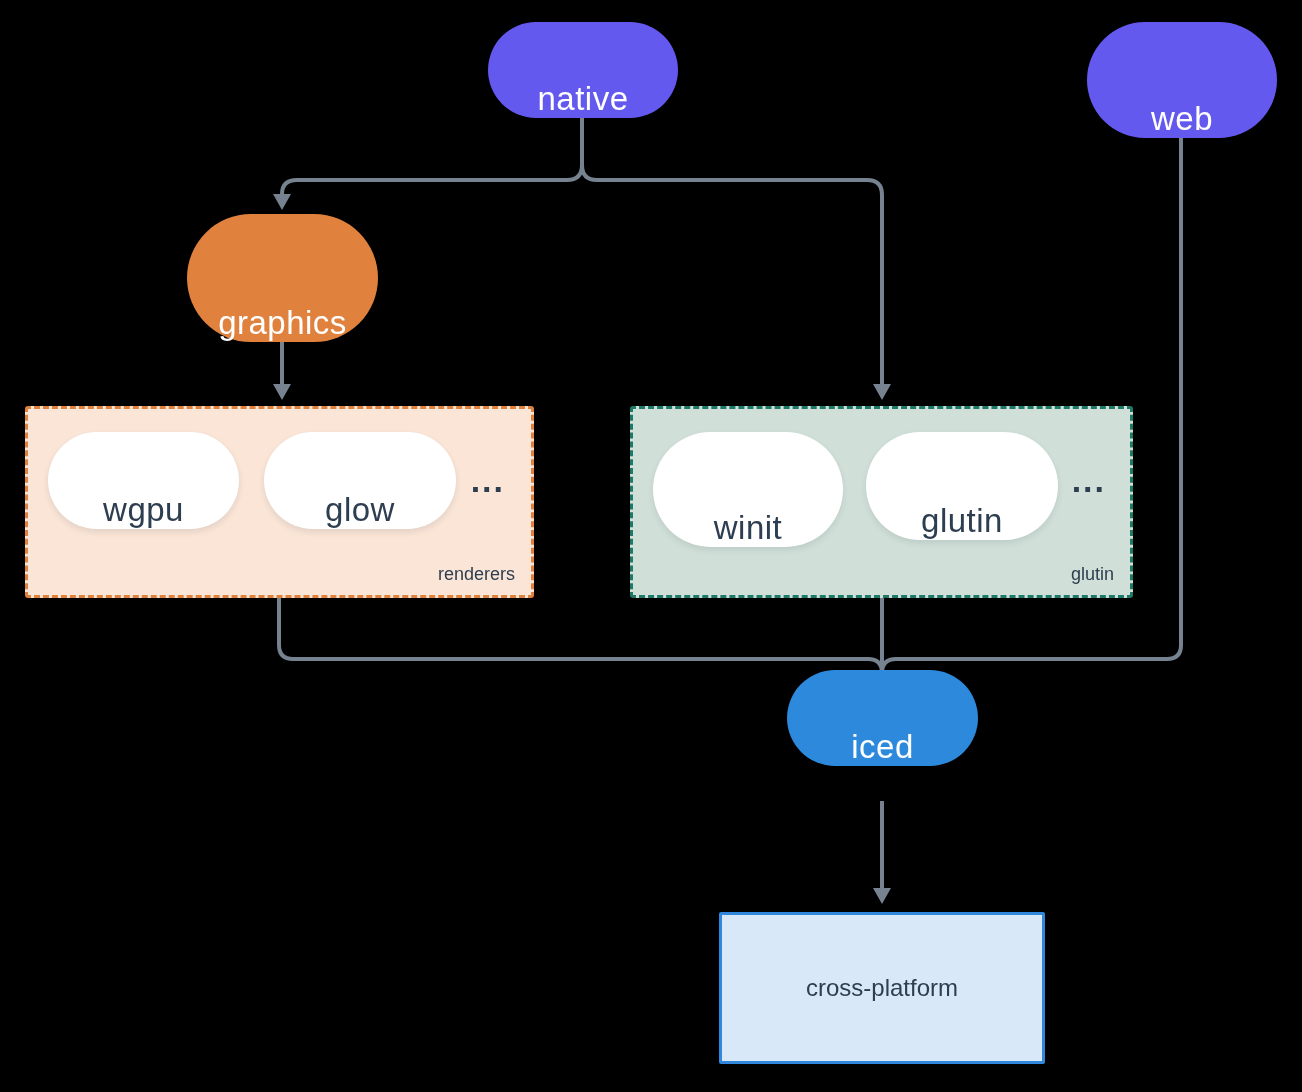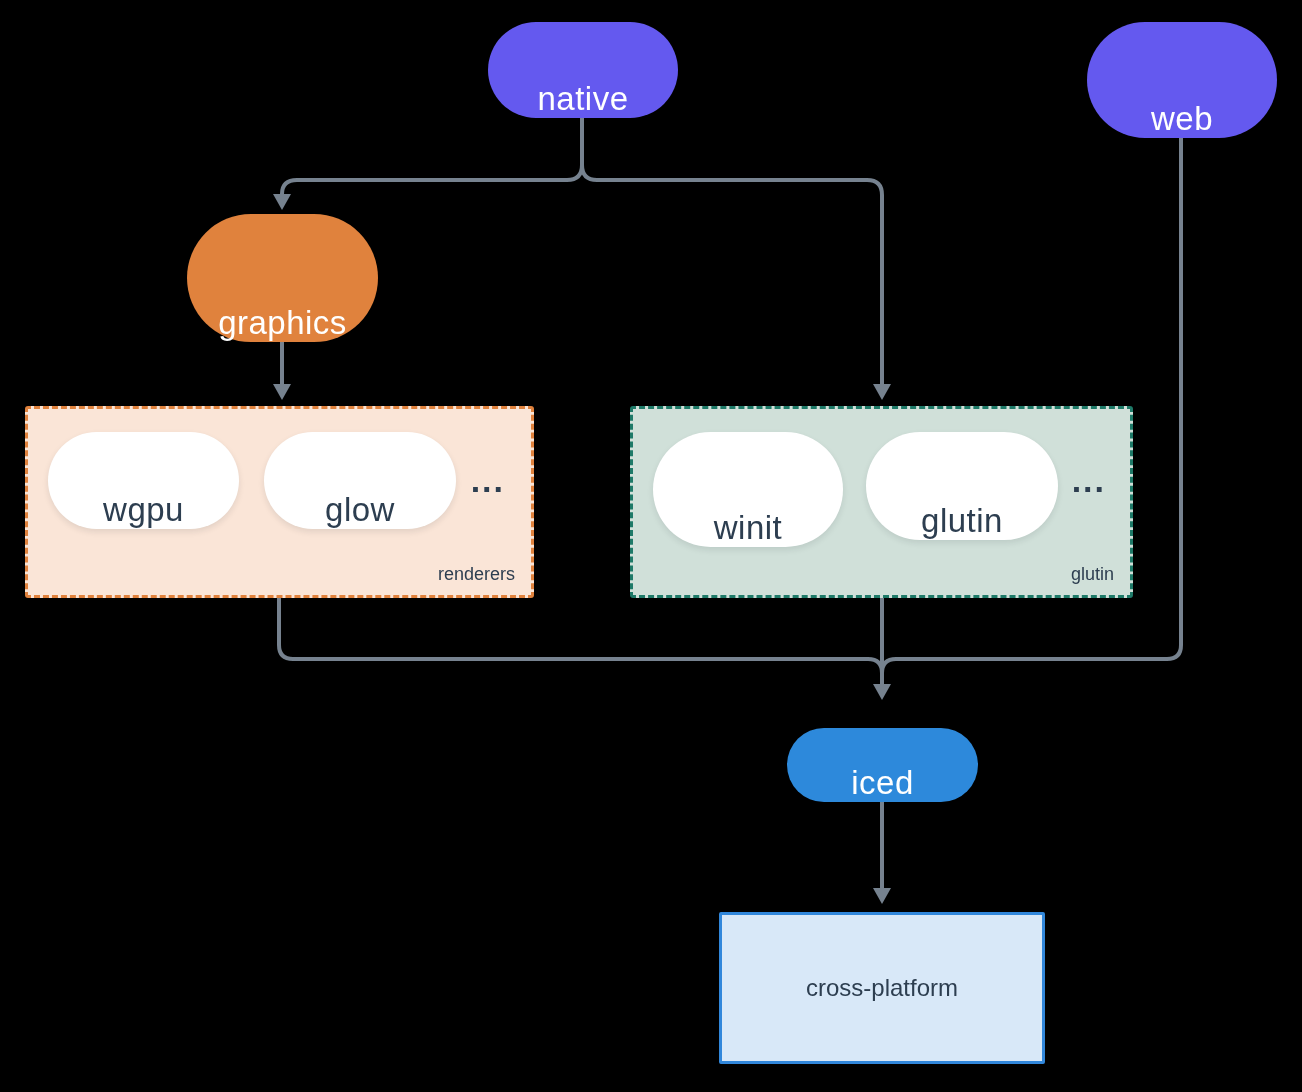--- a/index.html
+++ b/index.html
@@ -91,21 +91,21 @@
     justify-content: center;
     font-size: 24px;
     line-height: 1.42;
     color: var(--node-text, #2D3E50);
     text-align: center;
   }
   
   .pill-native   { left: 488px;  top: 22px;  width: 190px; height: 96px; }
   .pill-web      { left: 1087px; top: 22px;  width: 190px; height: 116px; }
   .pill-graphics { left: 187px;  top: 214px; width: 191px; height: 128px; }
-  .pill-iced     { left: 787px;  top: 728px; width: 191px; height: 74px; }
+  .pill-iced     { left: 787px;  top: 670px; width: 191px; height: 96px; }
   .group-renderers { left: 25px;  top: 406px; width: 509px; height: 192px; }
   .group-shells    { left: 630px; top: 406px; width: 503px; height: 192px; }
   .pill-wgpu   { left: 20px;  top: 23px; width: 191px; height: 97px; }
   .pill-glow   { left: 236px; top: 23px; width: 192px; height: 97px; }
   .pill-winit  { left: 20px;  top: 23px; width: 190px; height: 115px; }
   .pill-glutin { left: 233px; top: 23px; width: 192px; height: 108px; }
   .ellipsis-renderers { right: 26px; top: 52px; }
   .ellipsis-shells    { right: 24px; top: 52px; }
 </style>
 </head>

